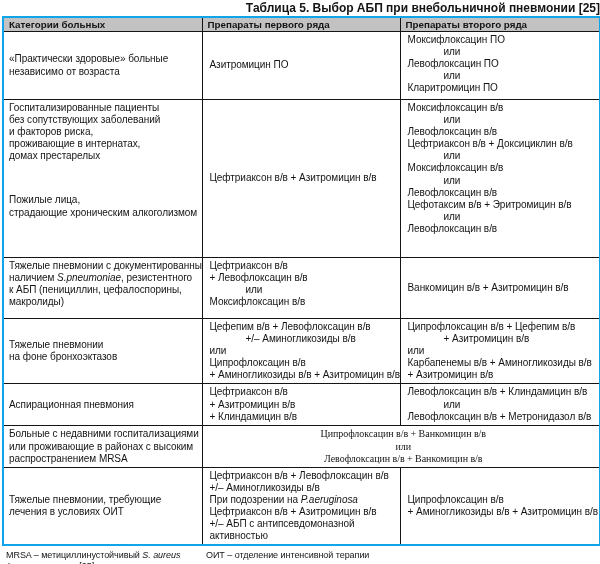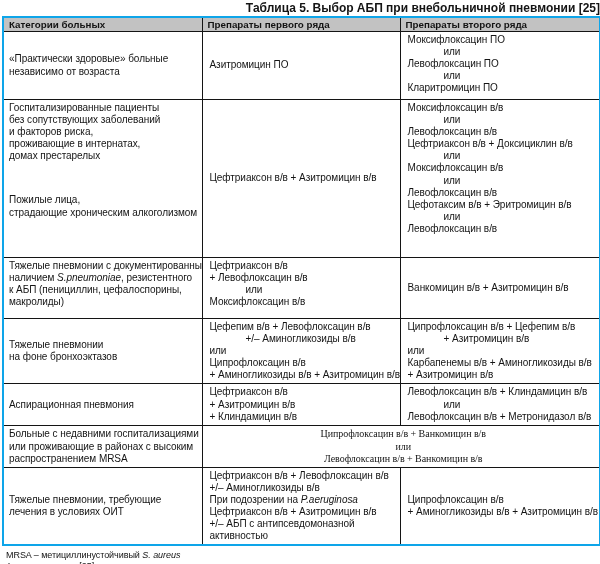--- a/index.html
+++ b/index.html
@@ -166,14 +166,15 @@
       </tr>
     </tbody>
 </table>
 
 <div class="fnotes">
   <div class="fn-col-left" id="fn-left">
       <div class="line">MRSA – метициллинустойчивый <i>S. aureus</i></div>
       <div class="line">Адаптировано из [25]</div>
     </div>
   <div class="fn-col-right" id="fn-right">
+      <div class="line">ОИТ – отделение интенсивной терапии</div>
     </div>
 </div>
 
 </body></html>

